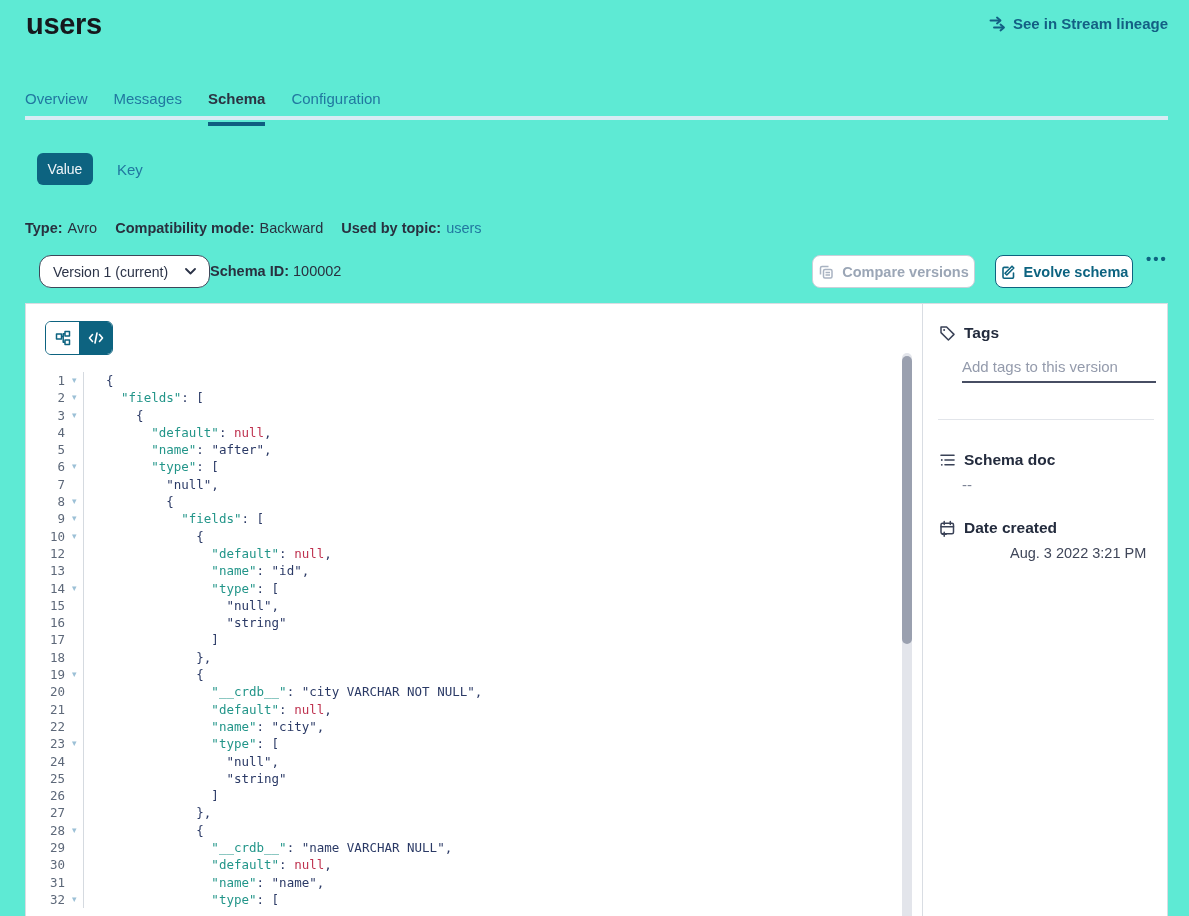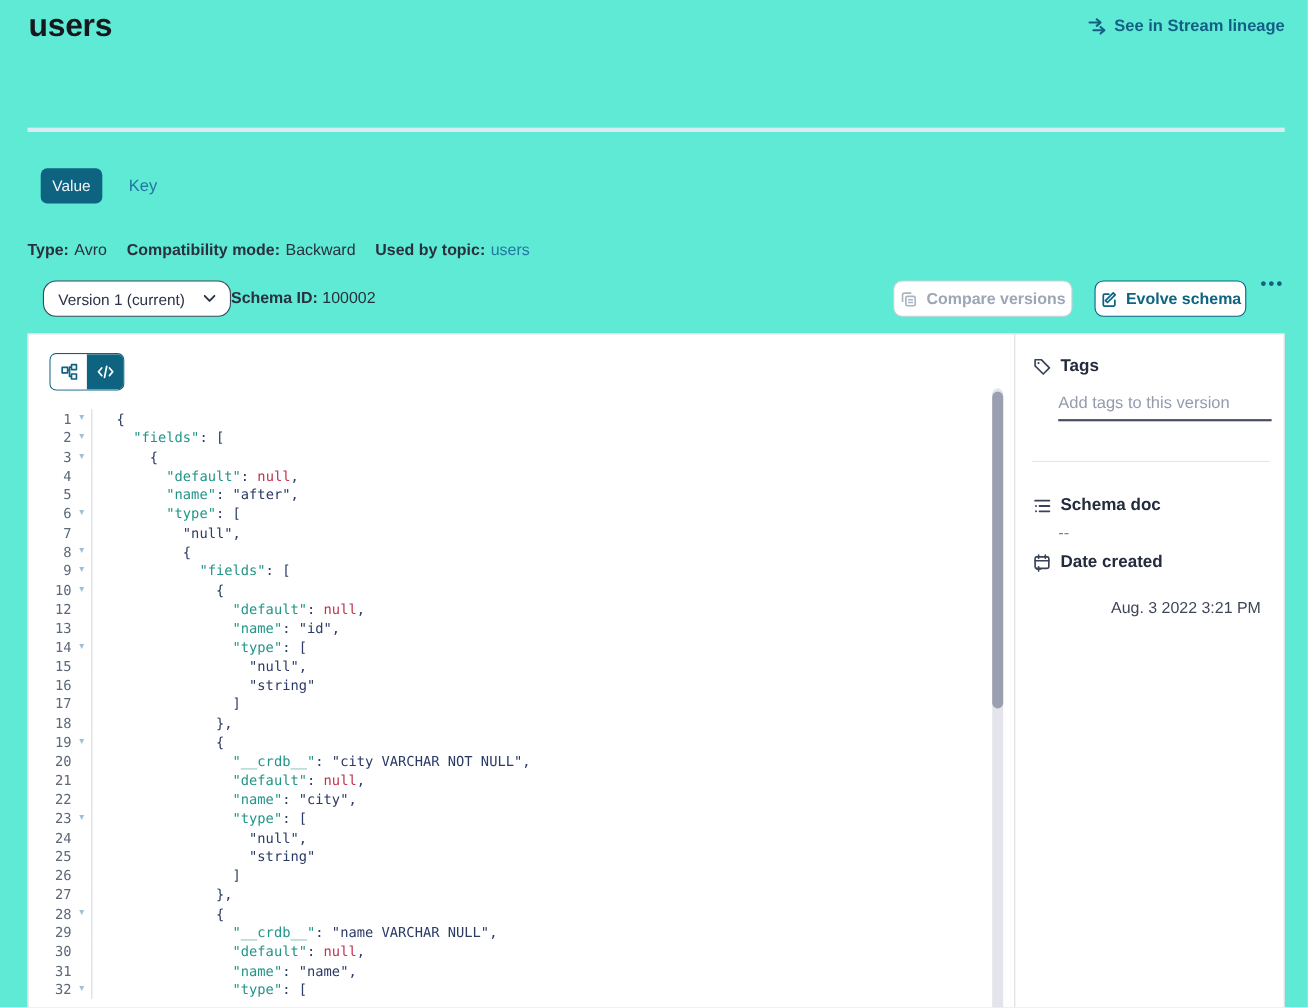--- a/index.html
+++ b/index.html
@@ -74,21 +74,21 @@
   .sb-header { position:absolute; left:16px; display:flex; align-items:center; gap:8px; font-size:15.5px;
                font-weight:700; color:#232b3d; }
   .sb-tags-h { top:20px; }
   .tags-input { position:absolute; left:39px; top:47px; width:194px; height:32px; border:none;
                 border-bottom:2px solid #474e63; font-size:15px; font-family:inherit; color:#333a4a;
                 background:transparent; outline:none; }
   .tags-input::placeholder { color:#949bac; }
   .sb-divider { position:absolute; left:15px; top:115px; width:216px; height:1px; background:#e2e5ea; }
   .sb-doc-h { top:147px; }
   .sb-doc-v { position:absolute; left:39px; top:172px; font-size:15px; color:#7d8496; }
-  .sb-date-h { top:198px; }
+  .sb-date-h { top:215px; }
   .sb-date-v { position:absolute; left:39px; top:241px; font-size:14.5px; color:#3f4659;margin-left:48px; }
 
   svg { display:block; }
 </style>
 </head>
 <body>
 
 <div id="app">
 
   <h1 class="page-title">users</h1>
@@ -98,20 +98,26 @@
       <svg width="17" height="16" viewBox="0 0 17 16" fill="none" stroke="#135f84" stroke-width="1.9" stroke-linecap="round" stroke-linejoin="round">
         <path d="M1.5 4.5 H10.5"></path>
           <path d="M8 1.5 L11.5 4.5 L8 7.5"></path>
         <path d="M5 11.5 H14"></path>
           <path d="M11.5 8.5 L15 11.5 L11.5 14.5"></path>
       </svg>
     </span>
     <span>See in Stream lineage</span>
   </div>
 
+  <div class="tabbar">
+    <span class="tab">Overview</span>
+    <span class="tab">Messages</span>
+    <span class="tab active">Schema</span>
+    <span class="tab">Configuration</span>
+  </div>
   <div class="tab-track"></div>
 
   <div class="vk-toggle">
     <button class="vk-value">Value</button>
     <span class="vk-key">Key</span>
   </div>
 
   <div class="meta-row">
     <span class="meta-pair">
         <b>Type:</b>

